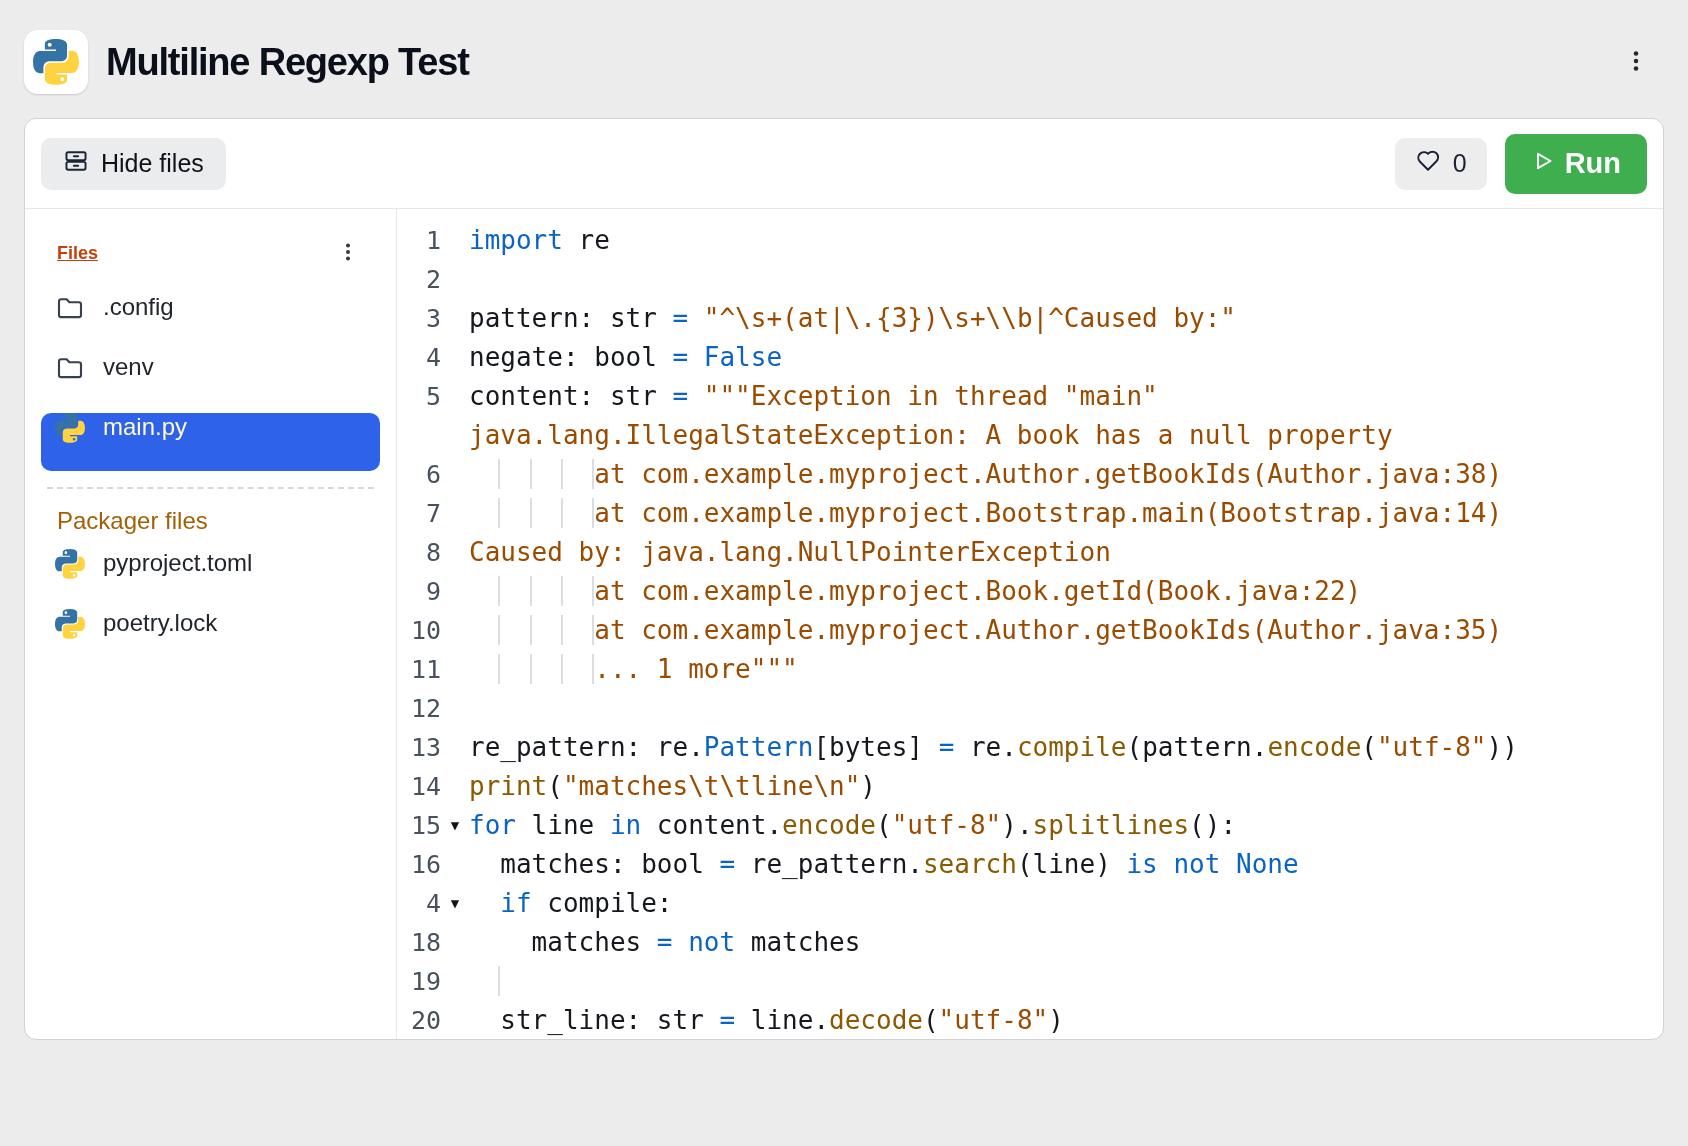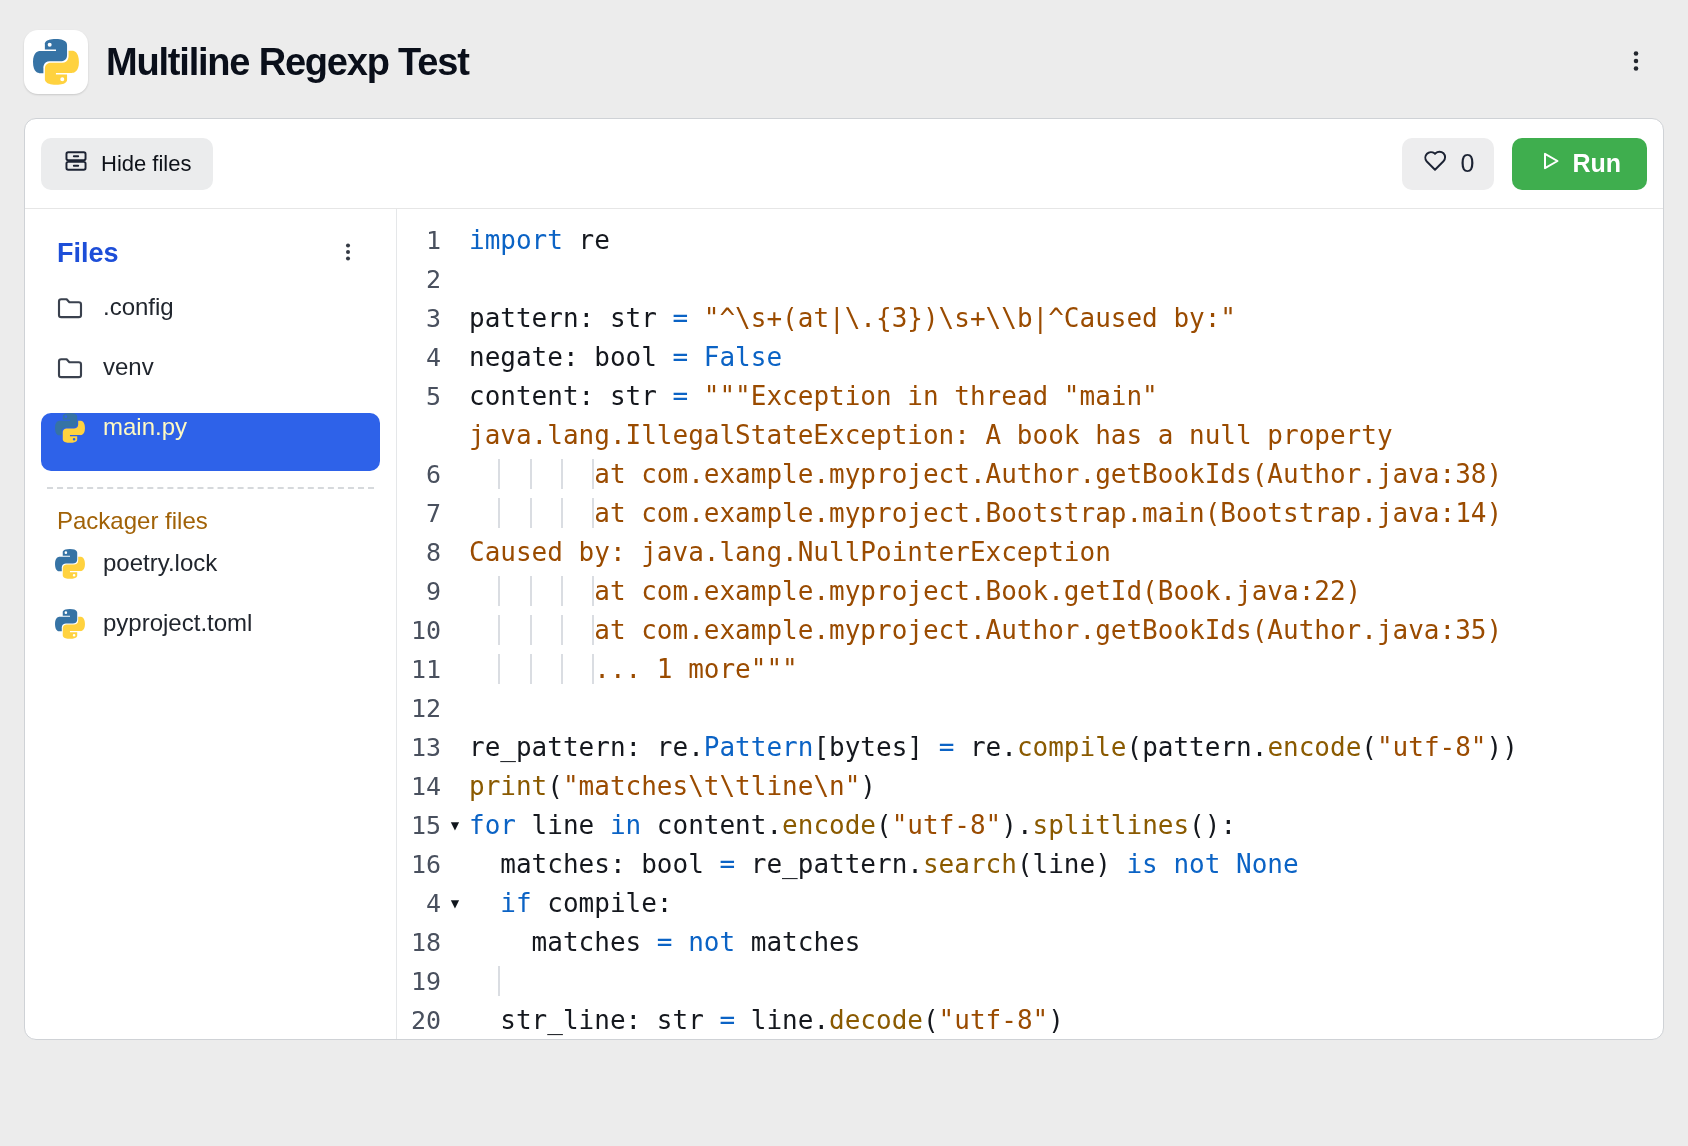--- a/index.html
+++ b/index.html
@@ -38,51 +38,51 @@
   }
 
   
   .toolbar {
     height: 90px; flex: none; display: flex; align-items: center;
     padding: 0 16px; border-bottom: 1px solid #e6e6e6;
   }
   .hide-files-btn {
     display: flex; align-items: center; gap: 12px; height: 52px;
     padding: 0 22px; background: #ebeced; border: none; border-radius: 10px;
-    font-family: inherit; font-size: 22px; font-weight: 500; color: #0e1219; cursor: pointer;
+    font-family: inherit; font-size: 25px; font-weight: 500; color: #0e1219; cursor: pointer;
   }
   .hide-files-btn svg { width: 26px; height: 26px; }
   .toolbar-right { margin-left: auto; display: flex; align-items: center; gap: 18px; }
   .likes-pill {
     display: flex; align-items: center; gap: 12px; height: 52px;
     padding: 0 20px; background: #ededee; border-radius: 10px;
     font-size: 25px; color: #1c2333; cursor: pointer;
   }
   .likes-pill svg { width: 26px; height: 26px; }
   .run-btn {
-    display: flex; align-items: center; gap: 10px; height: 52px;
+    display: flex; align-items: center; gap: 10px; height: 60px;
     padding: 0 26px; background: var(--run-green, #3fae4e); border: none;
-    border-radius: 10px; font-family: inherit; font-size: 25px; font-weight: 600;
+    border-radius: 10px; font-family: inherit; font-size: 29px; font-weight: 600;
     color: #fff; cursor: pointer;
   }
   .run-btn svg { width: 24px; height: 24px; }
 
   
   .main { flex: 1; min-height: 0; display: flex; }
 
   
   .sidebar {
     width: 372px; flex: none; border-right: 1px solid #e5e7e9;
     padding: 26px 16px 0 16px;
   }
   .sidebar-head {
     display: flex; align-items: center; justify-content: space-between;
     padding: 0 14px 0 16px; margin-bottom: 22px;
   }
-  .sidebar-head .files-title { font-size: 27px; font-weight: 700; color: #1d4ed8; }
+  .sidebar-head .files-title { font-size: 18px; font-weight: 700; color: #c2410c; text-decoration: underline; }
   .sidebar-kebab {
     width: 36px; height: 36px; background: transparent; border: none; cursor: pointer;
     display: flex; align-items: center; justify-content: center; color: #343a44;
   }
   .sidebar-kebab svg { width: 22px; height: 22px; }
   .file-row {
     display: flex; align-items: flex-start; gap: 18px; height: 58px;
     padding: 0 14px; border-radius: 10px; margin-bottom: 2px;
     font-size: 24px; color: #21262e; cursor: pointer;
   }
@@ -222,30 +222,30 @@
         <div class="dashed-divider"></div>
         <div class="packager-head">Packager files</div>
         <div>
             <div class="file-row">
               <span class="row-icon">
                 <svg viewBox="0 0 256 255">
                   <path fill="#3673a5" d="M126.92.07c-64.9 0-60.85 28.15-60.85 28.15l.07 29.16h61.95v8.75H41.54S0 61.42 0 126.77c0 65.34 36.25 63.02 36.25 63.02h21.63v-30.36s-1.17-36.25 35.67-36.25h61.44s34.51.56 34.51-33.35V33.97S194.74.07 126.92.07zM92.77 19.68a11.14 11.14 0 1 1 0 22.28 11.14 11.14 0 0 1 0-22.28z"></path>
                   <path fill="#ffd23f" d="M128.76 254.31c64.9 0 60.85-28.15 60.85-28.15l-.07-29.16H127.6v-8.75h86.55s41.54 4.71 41.54-60.64c0-65.34-36.25-63.02-36.25-63.02h-21.63v30.36s1.17 36.25-35.67 36.25H100.7s-34.51-.56-34.51 33.35v56.06s-5.24 33.7 62.57 33.7zm34.15-19.61a11.14 11.14 0 1 1 0-22.28 11.14 11.14 0 0 1 0 22.28z"></path>
                 </svg>
               </span>
-              <span>poetry.lock</span>
+              <span>pyproject.toml</span>
             </div>
             <div class="file-row">
               <span class="row-icon">
                 <svg viewBox="0 0 256 255">
                   <path fill="#3673a5" d="M126.92.07c-64.9 0-60.85 28.15-60.85 28.15l.07 29.16h61.95v8.75H41.54S0 61.42 0 126.77c0 65.34 36.25 63.02 36.25 63.02h21.63v-30.36s-1.17-36.25 35.67-36.25h61.44s34.51.56 34.51-33.35V33.97S194.74.07 126.92.07zM92.77 19.68a11.14 11.14 0 1 1 0 22.28 11.14 11.14 0 0 1 0-22.28z"></path>
                   <path fill="#ffd23f" d="M128.76 254.31c64.9 0 60.85-28.15 60.85-28.15l-.07-29.16H127.6v-8.75h86.55s41.54 4.71 41.54-60.64c0-65.34-36.25-63.02-36.25-63.02h-21.63v30.36s1.17 36.25-35.67 36.25H100.7s-34.51-.56-34.51 33.35v56.06s-5.24 33.7 62.57 33.7zm34.15-19.61a11.14 11.14 0 1 1 0-22.28 11.14 11.14 0 0 1 0 22.28z"></path>
                 </svg>
               </span>
-              <span>pyproject.toml</span>
+              <span>poetry.lock</span>
             </div>
           </div>
       </aside>
 
       <section class="editor">
         <div>
             <div class="code-row">
               <span class="gutter">1</span>
               <span class="foldcol"></span>
               <span class="codetext"><span class="t-kw">import</span><span class="t-pl"> re</span></span>

